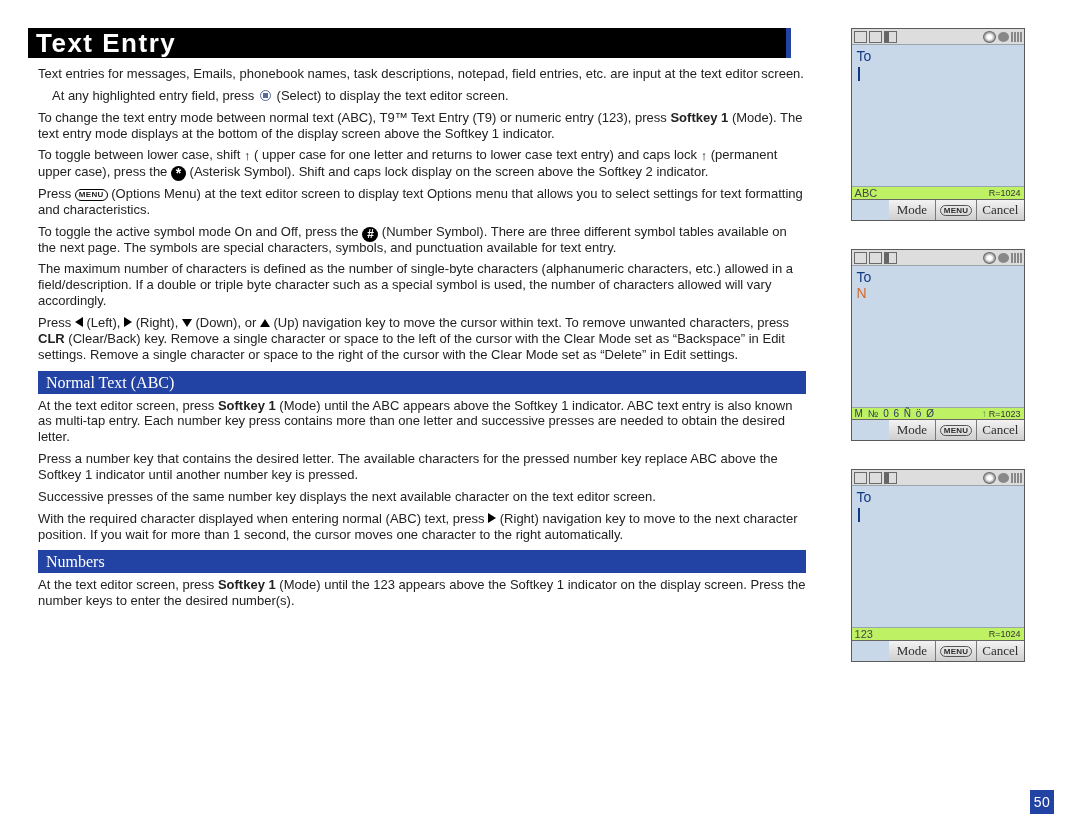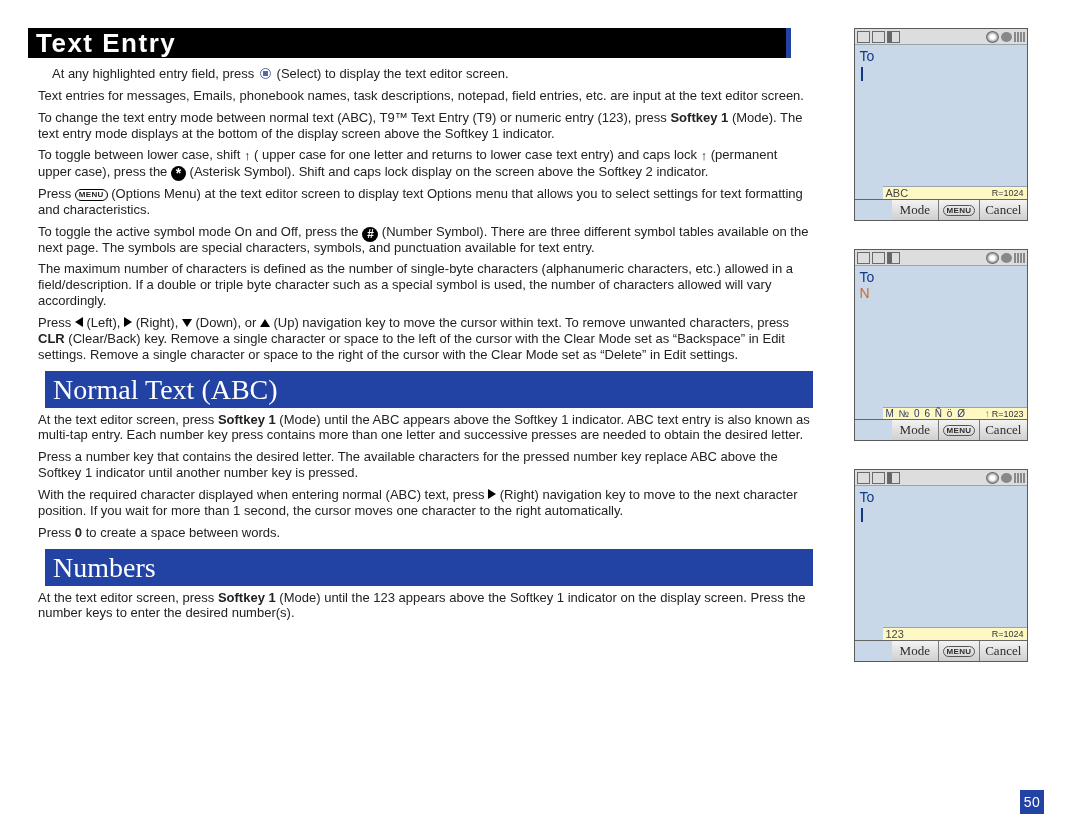--- a/index.html
+++ b/index.html
@@ -89,30 +89,30 @@
   .tri.left{border-top:5px solid transparent;border-bottom:5px solid transparent;border-right:8px solid #000;}
   .tri.right{border-top:5px solid transparent;border-bottom:5px solid transparent;border-left:8px solid #000;}
   .tri.down{border-left:5px solid transparent;border-right:5px solid transparent;border-top:8px solid #000;}
   .tri.up{border-left:5px solid transparent;border-right:5px solid transparent;border-bottom:8px solid #000;}
 
   
   .section{
     background:var(--blue);
     color:#fff;
     font-family:"Times New Roman",serif;
-    font-size:28px;
+    font-size:16px;
     padding:3px 8px 2px 8px;
-    margin:8px 0 4px 15px;
+    margin:8px 0 4px 8px;
     width:752px;
   }
 
   
   .page-no{
     position:absolute;
-    right:36px; bottom:20px;
+    right:26px; bottom:20px;
     width:24px;height:24px;
     background:var(--blue);
     color:#fff;
     font-family:Impact,"Arial Black",sans-serif;
     font-size:14px;
     letter-spacing:.5px;
     display:flex;align-items:center;justify-content:center;
   }
 
   
@@ -146,22 +146,21 @@
   .cursor{
     display:inline-block;width:1px;height:14px;
     border-right:2px solid var(--titlebar);
     position:relative;top:3px;
   }
   .mini-n{font-size:14px;color:#d06a2a;font-weight:400;}
   .modebar{
     display:flex;justify-content:space-between;align-items:center;
     font-size:11px;color:#333;padding:0 3px;
     border-top:1px solid var(--screenBorder);
-    background:#fef9c3;
-    margin-left:28px;
+    background:#bef264;
   }
   .modebar .left-m{font-family:Arial;color:#454545;}
   .modebar .right-m{font-size:9px;color:#333;}
   .softkeys{
     display:flex;height:20px;
     border-top:1px solid #666;
     padding-left:37px;
   }
   .sk{
     flex:1;display:flex;align-items:center;justify-content:center;
@@ -183,27 +182,27 @@
 </style>
 </head>
 <body>
 
 <div class="page">
   <div class="left">
     <div class="title-band">
       <h1>Text Entry</h1>
     </div>
 
+    <p class="para">Text entries for messages, Emails, phonebook names, task descriptions, notepad, field entries, etc. are input at the text editor screen.</p>
+
     <p class="para indent">
       <span>At any highlighted entry field, press </span>
       <span class="sel-dot"></span>
       <span> (Select) to display the text editor screen.</span>
     </p>
-
-    <p class="para">Text entries for messages, Emails, phonebook names, task descriptions, notepad, field entries, etc. are input at the text editor screen.</p>
 
     <p class="para">
       <span>To change the text entry mode between normal text (ABC), T9™ Text Entry (T9) or numeric entry (123), press </span>
       <b>Softkey 1</b>
       <span> (Mode). The text entry mode displays at the bottom of the display screen above the Softkey 1 indicator.</span>
     </p>
 
     <p class="para">
       <span>To toggle between lower case, shift </span>
       <span class="icon arrow-up"></span>
@@ -243,29 +242,25 @@
     </p>
 
     <div class="section">Normal Text (ABC)</div>
 
     <p class="para">
       <span>At the text editor screen, press </span>
       <b>Softkey 1</b>
       <span> (Mode) until the ABC appears above the Softkey 1 indicator. ABC text entry is also known as multi-tap entry. Each number key press contains more than one letter and successive presses are needed to obtain the desired letter.</span>
     </p>
     <p class="para">Press a number key that contains the desired letter. The available characters for the pressed number key replace ABC above the Softkey 1 indicator until another number key is pressed.</p>
+    <p class="para">Successive presses of the same number key displays the next available character on the text editor screen.</p>
     <p class="para">
       <span>With the required character displayed when entering normal (ABC) text, press </span>
       <span class="tri right"></span>
       <span> (Right) navigation key to move to the next character position. If you wait for more than 1 second, the cursor moves one character to the right automatically.</span>
-    </p>
-    <p class="para">
-      <span>Press </span>
-      <b>0</b>
-      <span> to create a space between words.</span>
     </p>
 
     <div class="section">Numbers</div>
 
     <p class="para">
       <span>At the text editor screen, press </span>
       <b>Softkey 1</b>
       <span> (Mode) until the 123 appears above the Softkey 1 indicator on the display screen. Press the number keys to enter the desired number(s).</span>
     </p>
   </div>

